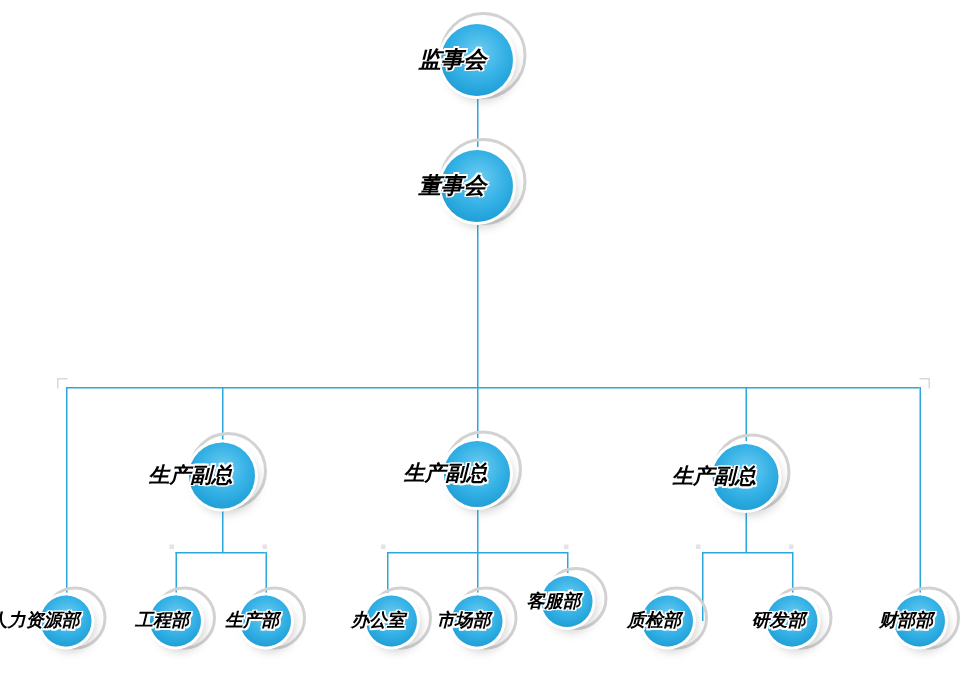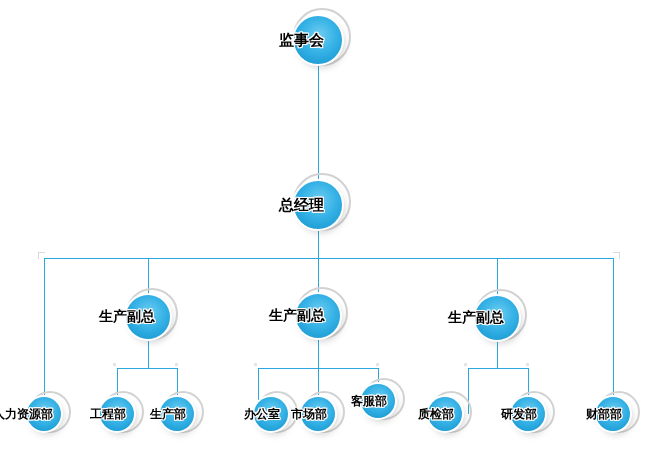--- a/index.html
+++ b/index.html
@@ -19,21 +19,21 @@
   .vl { width: 1px; }
   .hl { height: 1px; }
 
   
   .corner { position: absolute; width: 6px; height: 6px; z-index: 0; }
   .corner.cl { border-top: 1px solid #d9d9d9; border-left: 1px solid #d9d9d9; }
   .corner.cr { border-top: 1px solid #d9d9d9; border-right: 1px solid #d9d9d9; }
   .tick { position: absolute; width: 3px; height: 3px; background: #e4e4e4; z-index: 0; }
 
   
-  .node { position: absolute; z-index: 2; }
+  .node { position: absolute; z-index: 2; font-style: italic; }
   .node .ring {
     position: absolute;
     border: 2px solid #d2d2d2;
     border-radius: 50%;
     background: transparent;
   }
   .node .ball {
     position: absolute;
     left: 0; top: 0;
     width: 100%; height: 100%;
@@ -101,24 +101,24 @@
   <div class="tick" style="left:254px; top:363px;"></div>
   <div class="tick" style="left:376px; top:363px;"></div>
   <div class="tick" style="left:464px; top:363px;"></div>
   <div class="tick" style="left:526px; top:363px;"></div>
 
   <div class="node l" style="left:294px; top:16px;">
     <span class="ring"></span>
     <span class="ball"></span>
     <span class="label">监事会</span>
   </div>
-  <div class="node l" style="left:294px; top:181px;">
+  <div class="node l" style="left:294px; top:100px;">
     <span class="ring"></span>
     <span class="ball"></span>
-    <span class="label">总经理</span>
+    <span class="label">董事会</span>
   </div>
 
   <div class="node m" style="left:126px; top:295px;">
     <span class="ring"></span>
     <span class="ball"></span>
     <span class="label">生产副总</span>
   </div>
   <div class="node m" style="left:296px; top:294px;">
     <span class="ring"></span>
     <span class="ball"></span>
@@ -138,21 +138,21 @@
   <div class="node s" style="left:100px; top:397px;">
     <span class="ring"></span>
     <span class="ball"></span>
     <span class="label">工程部</span>
   </div>
   <div class="node s" style="left:160px; top:397px;">
     <span class="ring"></span>
     <span class="ball"></span>
     <span class="label">生产部</span>
   </div>
-  <div class="node s" style="left:254px; top:397px;">
+  <div class="node s" style="left:244px; top:397px;">
     <span class="ring"></span>
     <span class="ball"></span>
     <span class="label">办公室</span>
   </div>
   <div class="node s" style="left:301px; top:397px;">
     <span class="ring"></span>
     <span class="ball"></span>
     <span class="label">市场部</span>
   </div>
   <div class="node s" style="left:361px; top:384px;">

